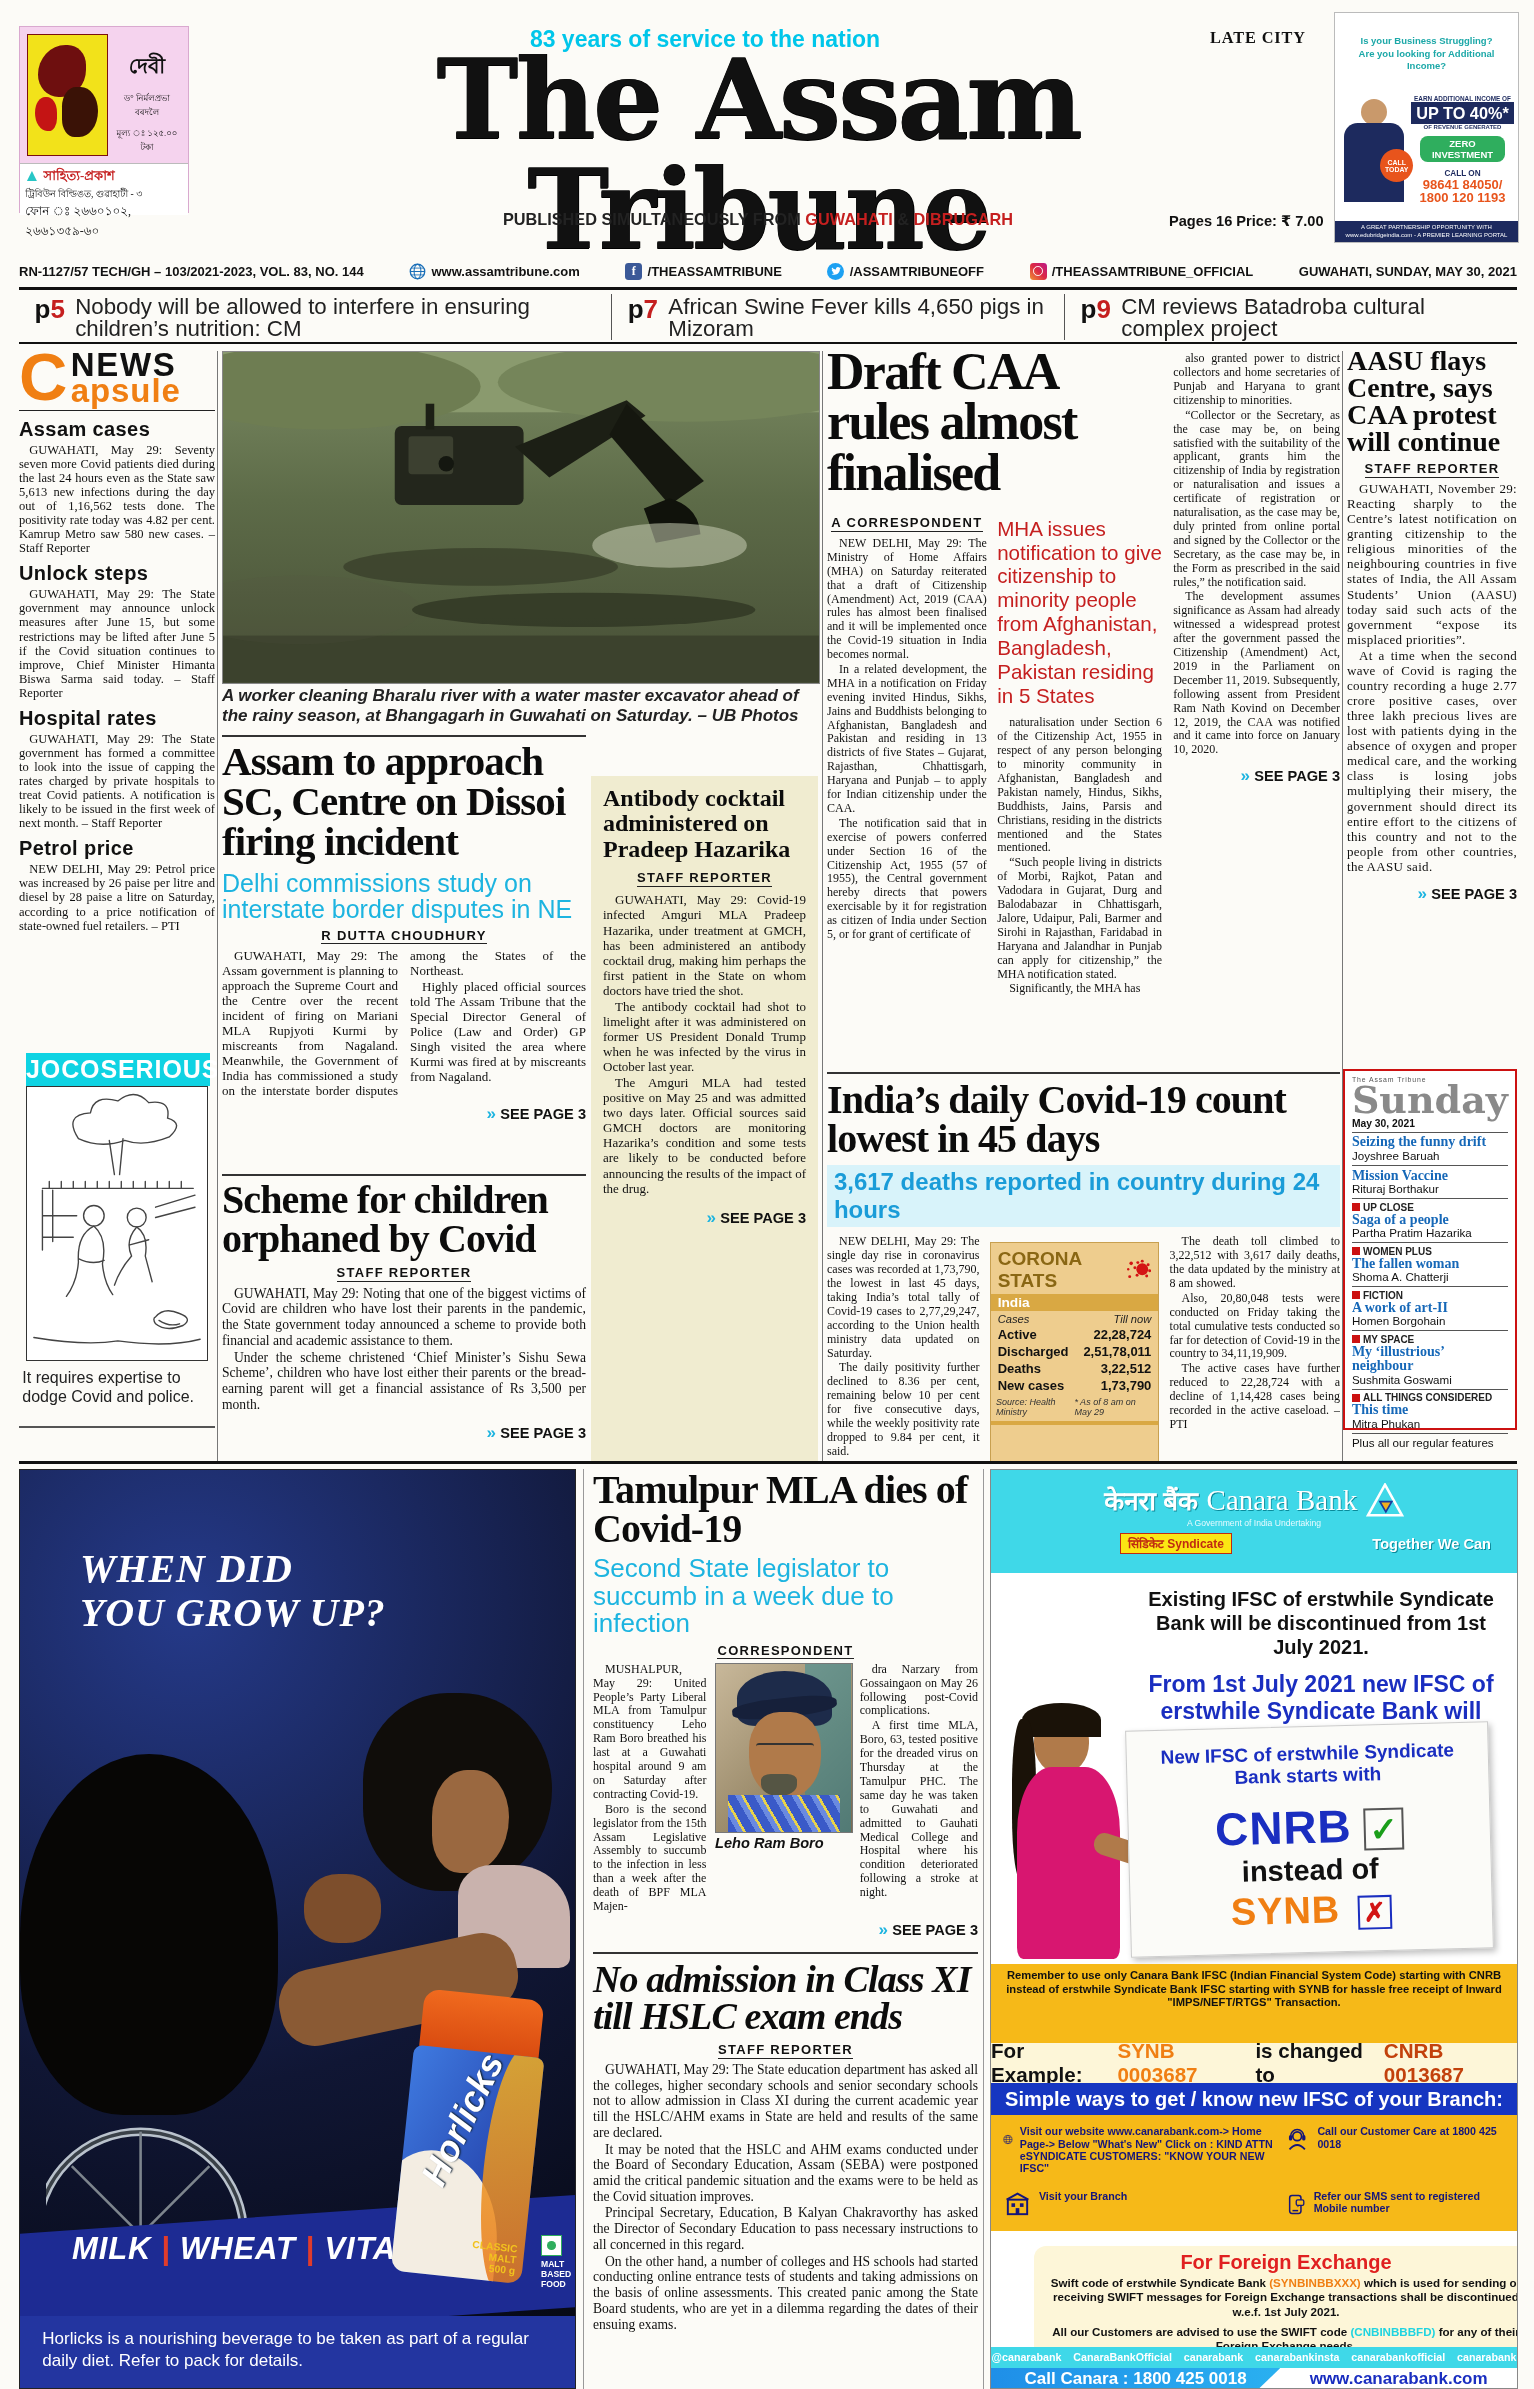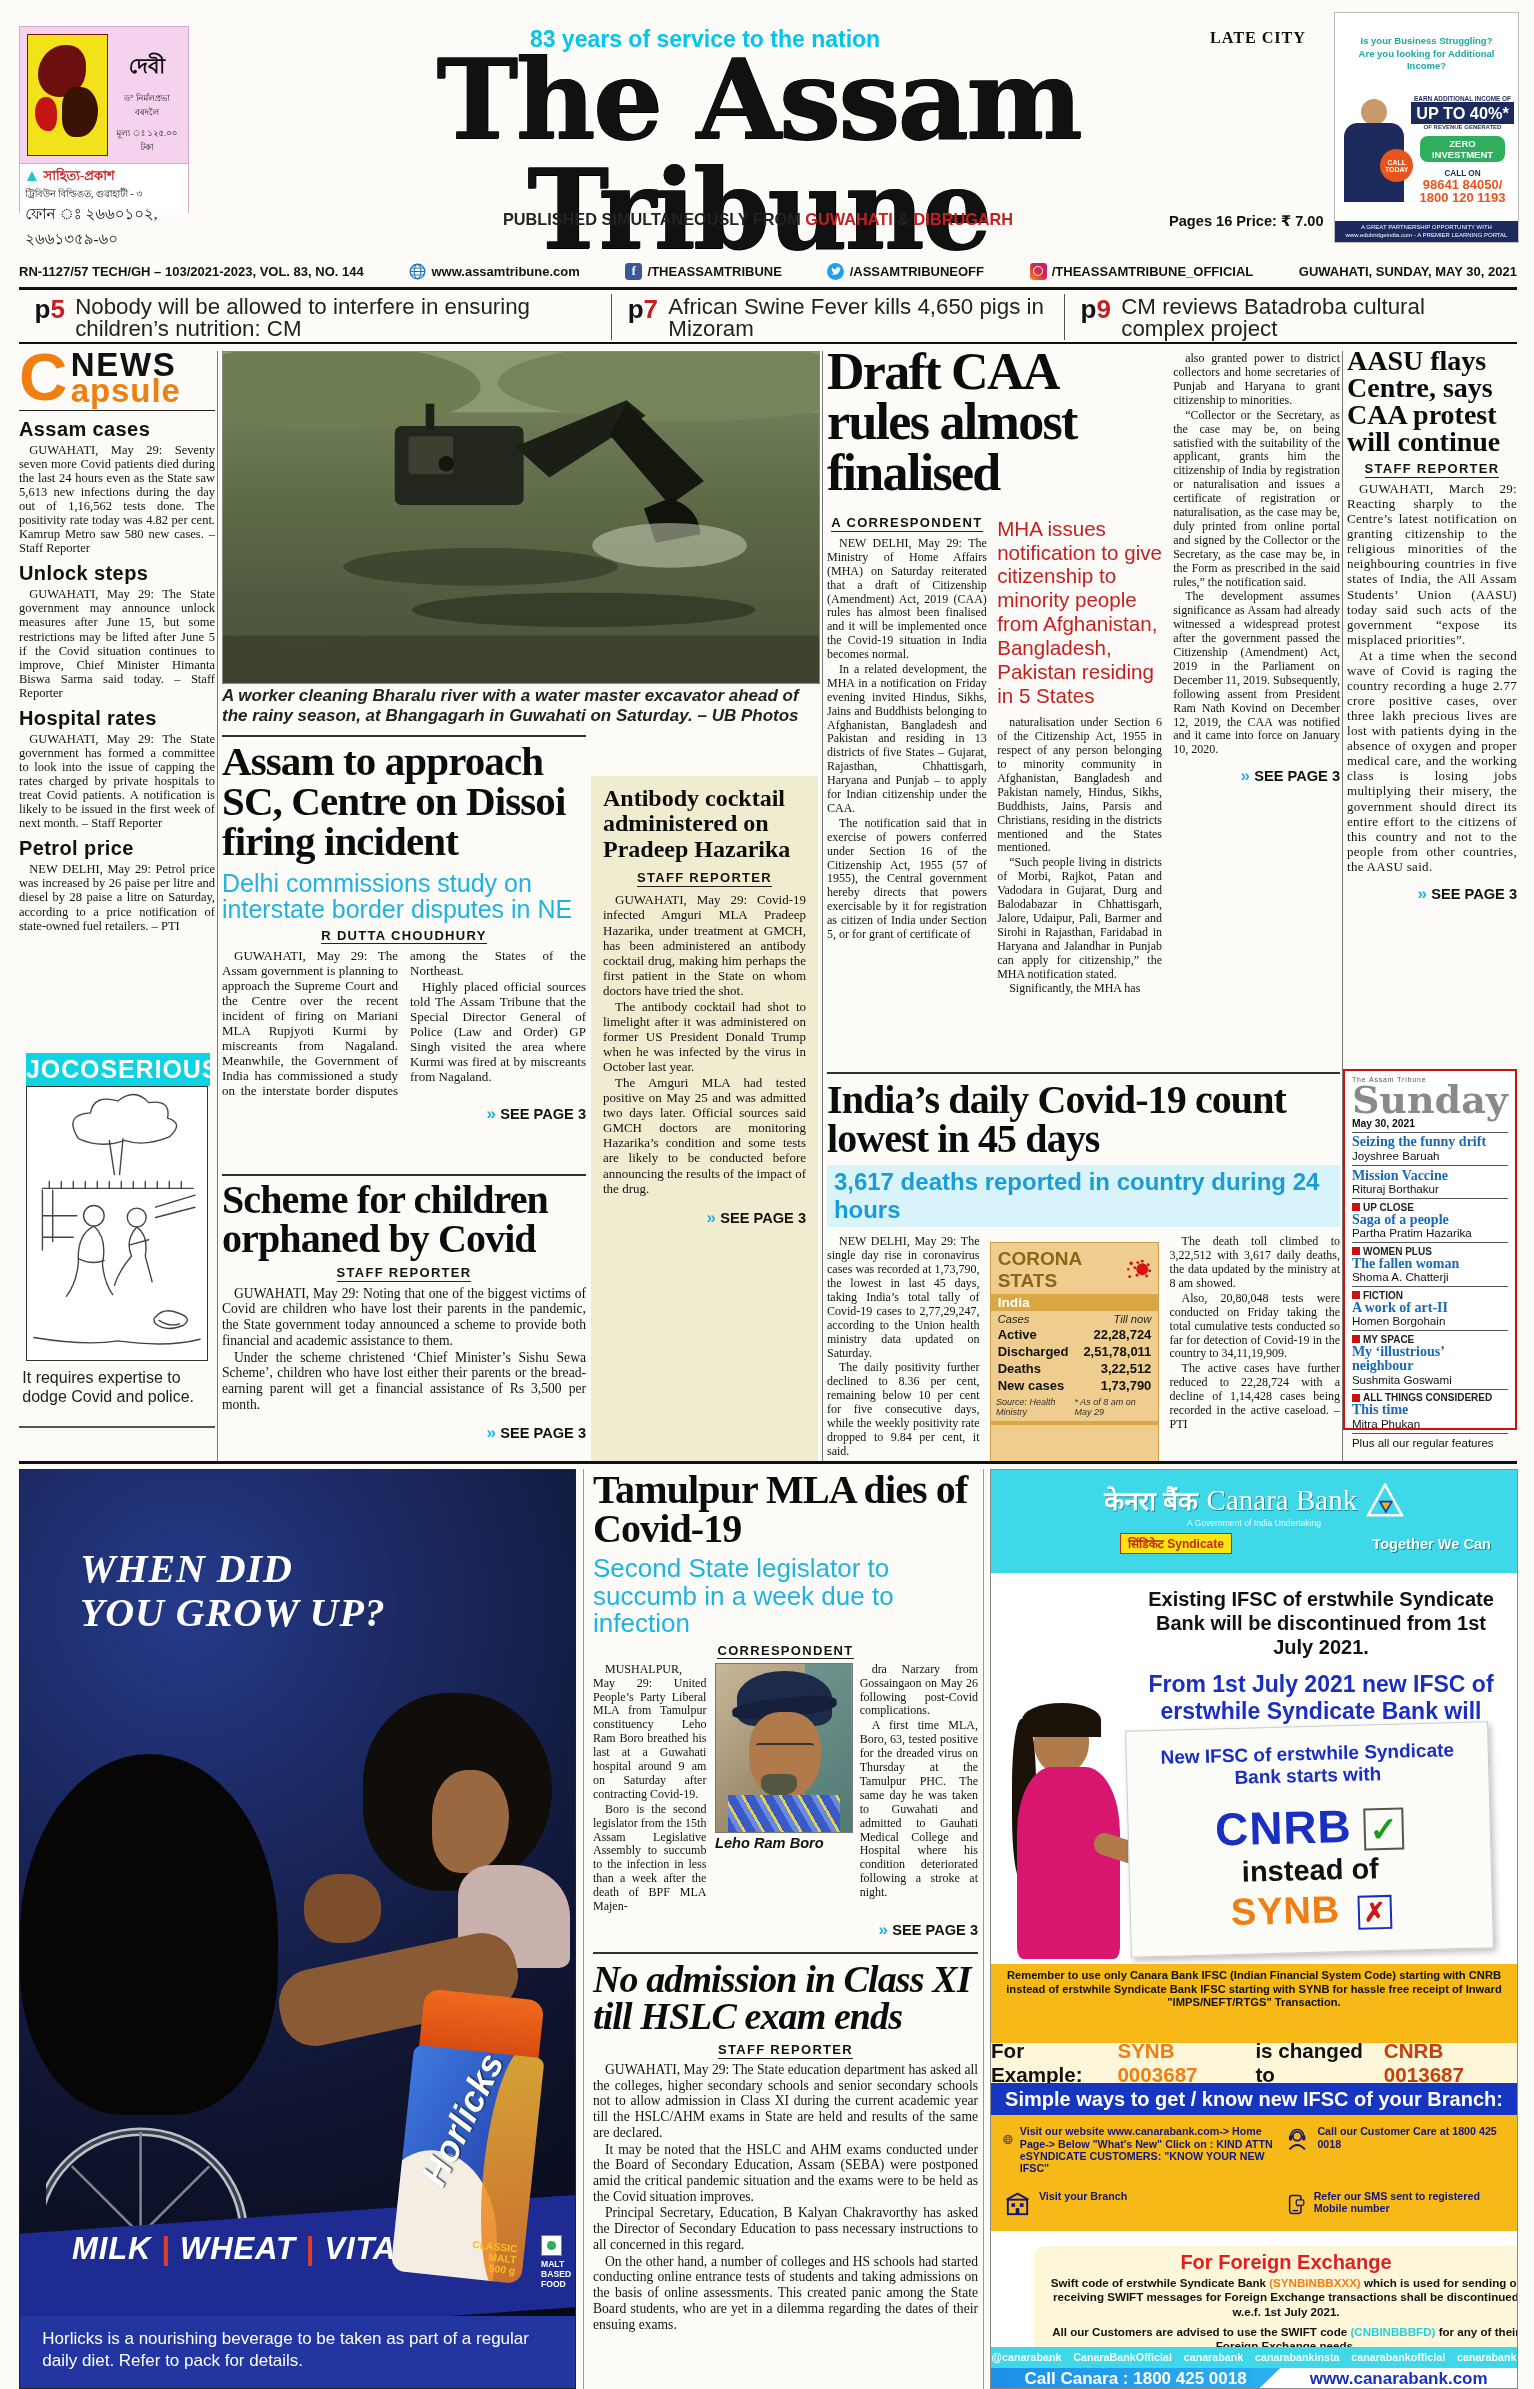--- a/index.html
+++ b/index.html
@@ -85,21 +85,21 @@
       <div style="font-size:20.6px;font-weight:bold;">দেবী</div>
       <div style="font-size:8.6px;margin-top:6.9px;">ড° নিৰ্মলপ্ৰভা বৰদলৈ</div>
       <div style="font-size:8.6px;margin-top:6.9px;">মূল্য ঃ ১২৫.০০ টকা</div>
     </div>
     <div class="abs" style="left:0;top:136px;width:100%;height:49px;background:#fff;border-top:0.9px solid #bbb;padding-top:1.7px;">
       <div style="display:flex;align-items:center;gap:3.4px;padding-left:3.4px;">
         <span style="color:#27c6c6;font-size:17px;">▲</span>
         <span class="red" style="font-size:13px;font-weight:bold;">সাহিত্য-প্রকাশ</span>
       </div>
       <div style="font-size:9.5px;padding-left:5.2px;">ট্রিবিউন বিল্ডিঙত, গুৱাহাটী - ৩</div>
-      <div style="font-size:15px;padding-left:5.2px;">ফোন ঃ ২৬৬০১০২, ২৬৬১৩৫৯-৬০</div>
+      <div style="font-size:12px;padding-left:5.2px;">ফোন ঃ ২৬৬০১০২, ২৬৬১৩৫৯-৬০</div>
     </div>
   </div>
 
   <div class="abs tagline" style="left:198px;top:26px;width:1014px;text-align:center;">83 years of service to the nation</div>
   <div class="abs late-city" style="left:1210px;top:27.5px;">LATE CITY</div>
   <h1 class="abs paper-title" style="left:193px;top:45px;width:1130px;">The Assam Tribune</h1>
   <div class="abs published" style="left:193px;top:210px;width:1130px;">
     <span>PUBLISHED SIMULTANEOUSLY FROM</span>
     <span class="red">GUWAHATI</span>
     <span>&amp;</span>
@@ -407,21 +407,21 @@
         </div>
     </div>
   </div>
 
   <div class="vrule" style="left:1342px;top:351px;height:1110px;"></div>
 
   <div class="abs" style="left:1347px;top:347px;width:170px;">
     <div class="headline serif" style="font-size:28px;letter-spacing:0;">AASU flays Centre, says CAA protest will continue</div>
     <div class="byline sans" style="margin-top:5.2px;"><span>STAFF REPORTER</span></div>
     <div class="body-col justify" style="font-size:13px;letter-spacing:0.3px;">
-        <p>GUWAHATI, March 29: Reacting sharply to the Centre’s latest notification on granting citizenship to the religious minorities of the neighbouring countries in five states of India, the All Assam Students’ Union (AASU) today said such acts of the government “expose its misplaced priorities”.</p>
+        <p>GUWAHATI, November 29: Reacting sharply to the Centre’s latest notification on granting citizenship to the religious minorities of the neighbouring countries in five states of India, the All Assam Students’ Union (AASU) today said such acts of the government “expose its misplaced priorities”.</p>
         <p>At a time when the second wave of Covid is raging the country recording a huge 2.77 crore positive cases, over three lakh precious lives are lost with patients dying in the absence of oxygen and proper medical care, and the working class is losing jobs multiplying their misery, the government should direct its entire effort to the citizens of this country and not to the people from other countries, the AASU said.</p>
       </div>
     <div class="see" style="margin-top:10.3px;">
         <span class="chev">»</span>
         <span>SEE PAGE 3</span>
       </div>
   </div>
 
   <div class="abs sunday" style="left:1343px;top:1069px;width:174px;height:361px;box-sizing:border-box;">
     <div class="sunday-brand">The Assam Tribune</div>

